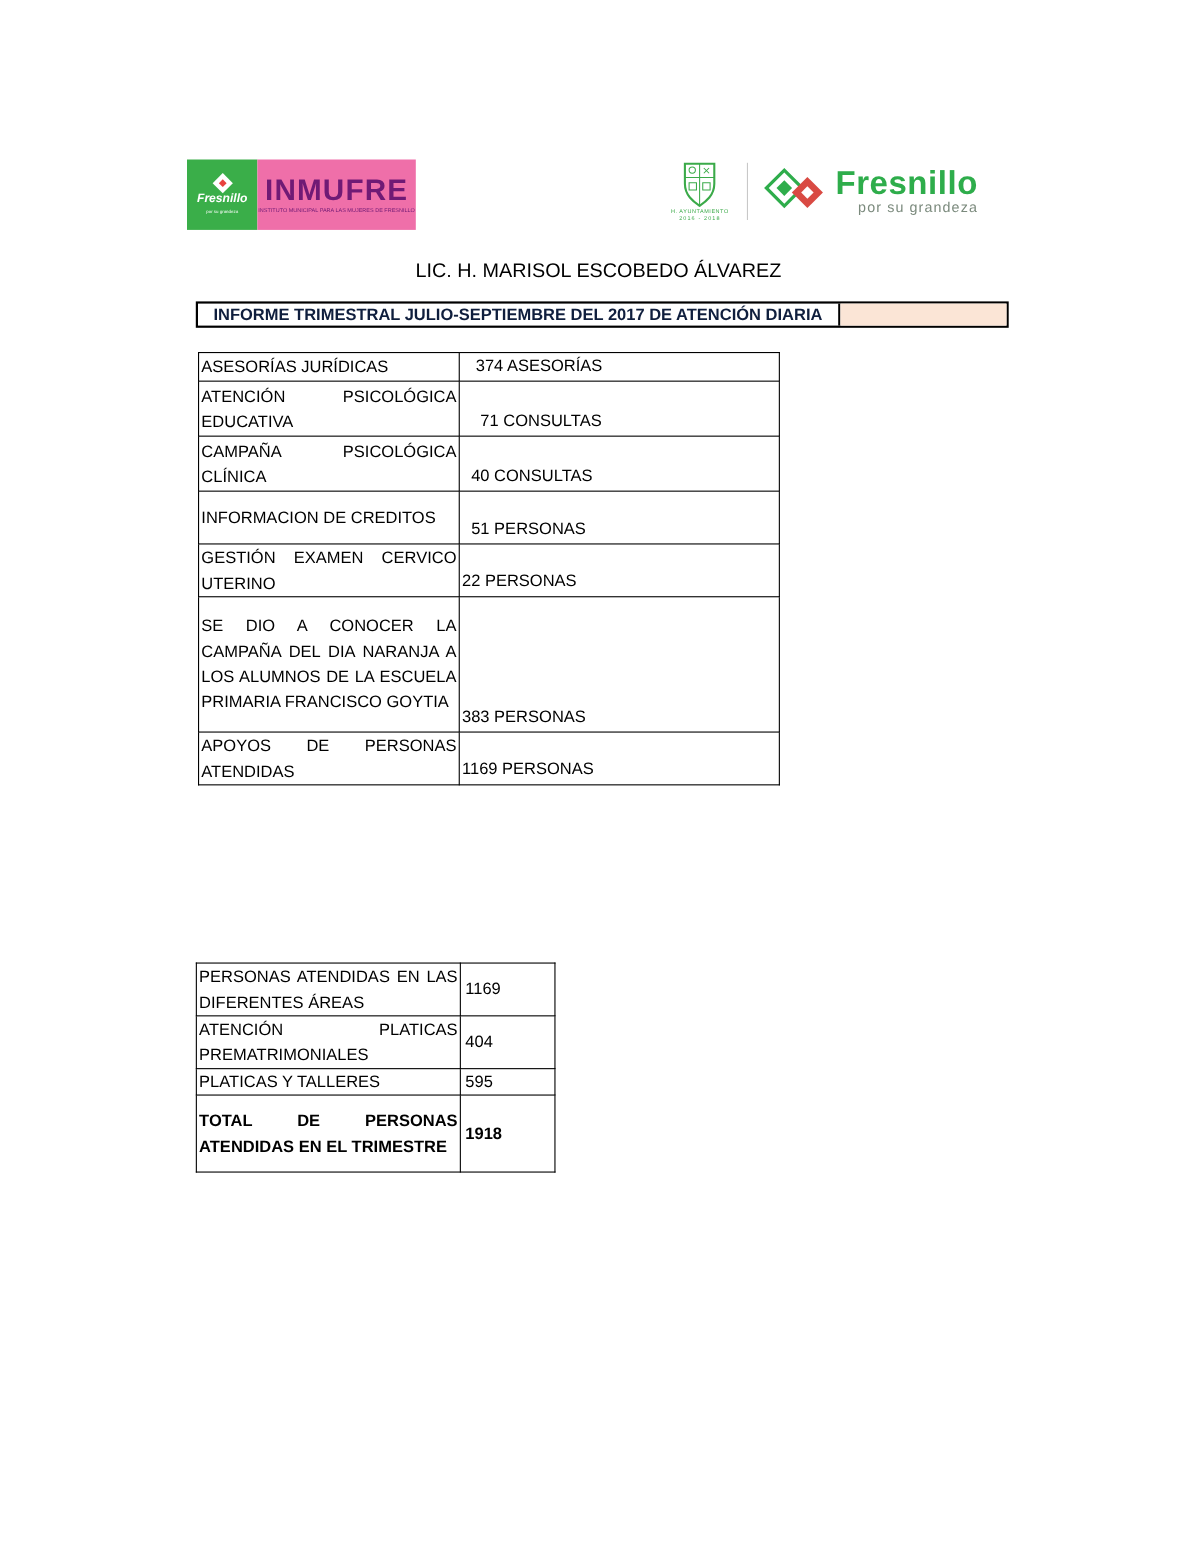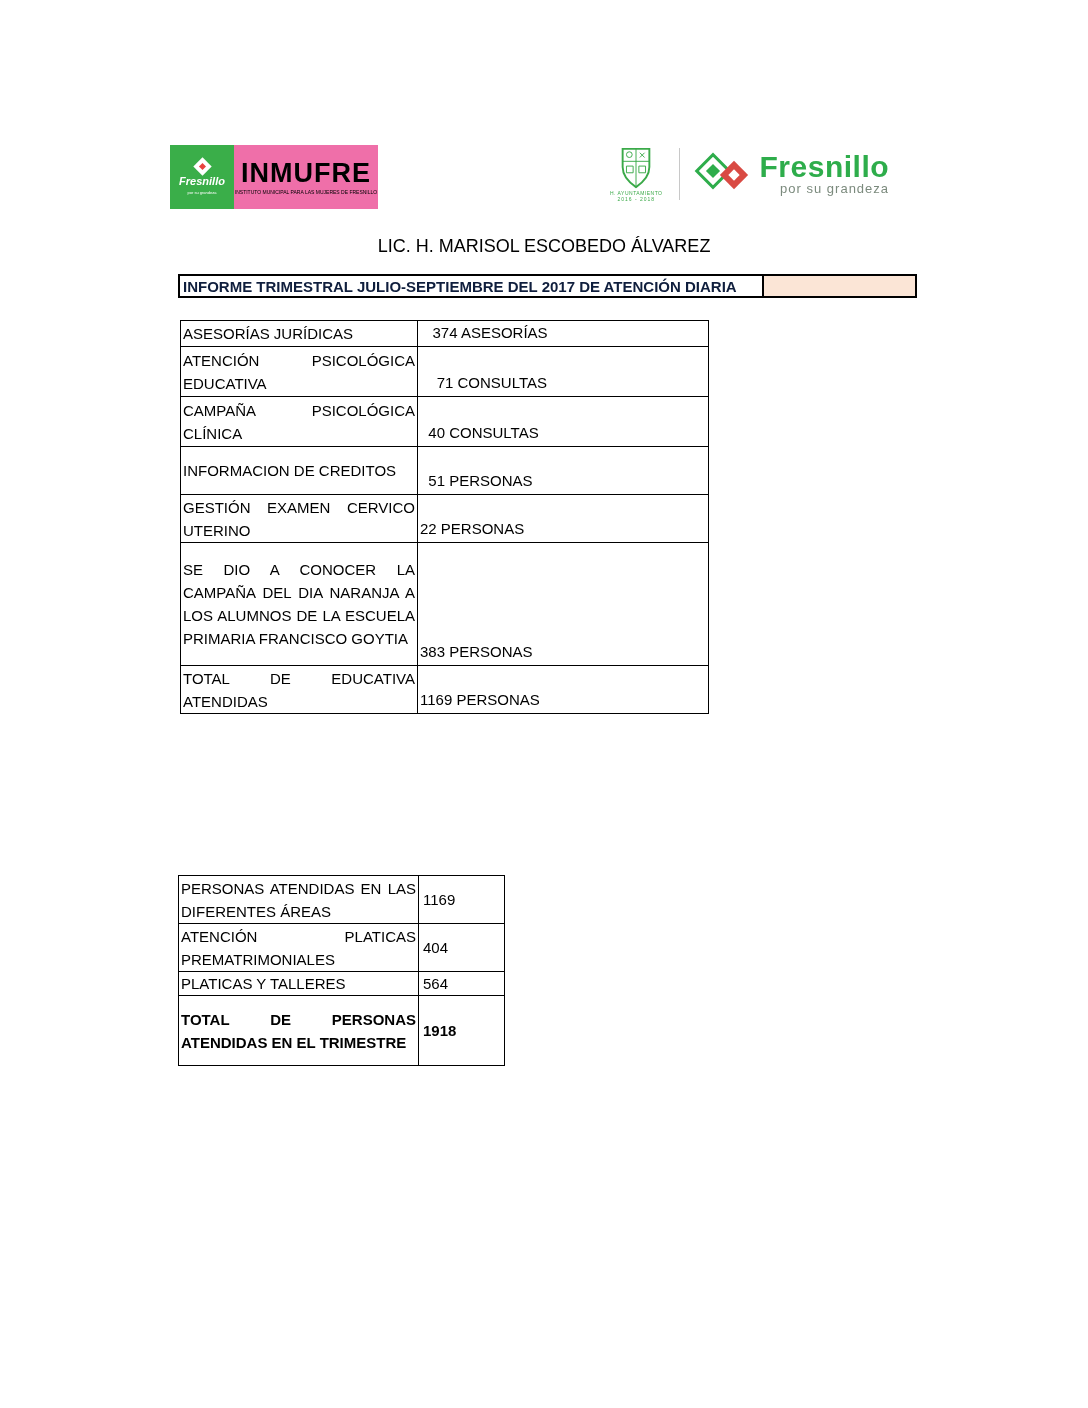--- a/index.html
+++ b/index.html
@@ -9,21 +9,21 @@
     font-family:"Liberation Sans", sans-serif; color:#000; overflow:hidden;
   }
 
   
   .logo-inmufre { position:absolute; left:170px; top:145px; width:208px; height:64px; display:flex; }
   .inm-green { width:64px; background:#3AAE49; color:#fff; display:flex; flex-direction:column; align-items:center; justify-content:center; gap:3px; }
   .inm-diamond { width:13px; height:13px; background:#fff; transform:rotate(45deg); position:relative; }
   .inm-diamond::after { content:""; position:absolute; left:4px; top:4px; width:5px; height:5px; background:#E8423F; }
   .inm-green-brand { font-size:11px; font-weight:bold; font-style:italic; line-height:11px; }
   .inm-green-tag { font-size:4px; line-height:5px; }
-  .inm-pink { flex:1; background:#EF6FA9; color:#000000; display:flex; flex-direction:column; align-items:center; justify-content:center; }
+  .inm-pink { flex:1; background:#EF6FA9; color:#701a75; display:flex; flex-direction:column; align-items:center; justify-content:center; }
   .inm-brand { font-size:27px; font-weight:bold; letter-spacing:1px; line-height:28px; }
   .inm-tag { font-size:5px; line-height:6px; margin-top:2px; white-space:nowrap; }
 
   .logo-right { position:absolute; left:610px; top:141px; height:66px; display:flex; align-items:center; }
   .crest { display:flex; flex-direction:column; align-items:center; color:#3BAA49; }
   .crest svg { width:42px; height:42px; display:block; }
   .crest-l1 { font-size:5px; letter-spacing:.5px; line-height:6px; margin-top:1px; }
   .crest-l2 { font-size:5px; line-height:6px; letter-spacing:1px; }
   .vdiv { width:1px; height:52px; background:#c8c8c8; margin:0 16px; }
   .diamonds { position:relative; width:56px; height:46px; margin-right:8px; }
@@ -33,21 +33,21 @@
   .d-red { left:28px; top:14px; width:20px; height:20px; background:#D94A43; }
   .d-red::after { content:""; position:absolute; left:6px; top:6px; width:8px; height:8px; background:#fff; }
   .fres-word { display:flex; flex-direction:column; align-items:flex-end; }
   .fres-brand { font-size:30px; font-weight:bold; color:#2EAD4B; line-height:30px; letter-spacing:.5px; }
   .fres-tag { font-size:13px; color:#7b8a7d; letter-spacing:1px; line-height:14px; }
 
   
   .author { position:absolute; top:236px; left:0; right:0; text-align:center; font-size:18px; }
   .titlebar { position:absolute; top:274px; left:178px; width:739px; height:24px; display:flex; border:2px solid #000; background:#fff; }
   .titletext { width:584px; border-right:2px solid #000; font-weight:bold; font-size:15px; color:#0f1e3d;
-               display:flex; align-items:center; padding-left:3px; white-space:nowrap; overflow:hidden; }
+               display:flex; align-items:center; padding-left:14px; white-space:nowrap; overflow:hidden; }
   .titlefill { flex:1; }
 
   
   table { border-collapse:collapse; }
   td { border:1.5px solid #000; font-size:15px; line-height:23px; }
   .t1 { position:absolute; top:320px; left:180px; width:529px; }
   .t1 .lbl { width:237px; text-align:justify; padding:0 2px; vertical-align:middle; }
   .t1 .val { padding:0 2px 2px 2px; vertical-align:bottom; white-space:pre-wrap;margin-left:28px; }
   .t1 tr.r1 { height:23px; }
   .t1 tr.r2, .t1 tr.r3 { height:50px; }
@@ -133,39 +133,39 @@
       </tr>
       <tr class="r6">
         <td class="lbl">GESTIÓN EXAMEN CERVICO UTERINO</td>
         <td class="val">22 PERSONAS</td>
       </tr>
       <tr class="r8">
         <td class="lbl">SE DIO A CONOCER LA CAMPAÑA DEL DIA NARANJA A LOS ALUMNOS DE LA ESCUELA PRIMARIA FRANCISCO GOYTIA</td>
         <td class="val">383 PERSONAS</td>
       </tr>
       <tr class="r9">
-        <td class="lbl">TOTAL DE EDUCATIVA ATENDIDAS</td>
+        <td class="lbl">APOYOS DE PERSONAS ATENDIDAS</td>
         <td class="val">1169 PERSONAS</td>
       </tr>
     </tbody>
   </table>
 
   <table class="t2">
     <tbody>
       <tr class="s1">
         <td class="lbl">PERSONAS ATENDIDAS EN LAS DIFERENTES ÁREAS</td>
         <td class="val">1169</td>
       </tr>
       <tr class="s2">
         <td class="lbl">ATENCIÓN PLATICAS PREMATRIMONIALES</td>
         <td class="val">404</td>
       </tr>
       <tr class="s3">
         <td class="lbl">PLATICAS Y TALLERES</td>
-        <td class="val">564</td>
+        <td class="val">595</td>
       </tr>
       <tr class="s4 bold">
         <td class="lbl">TOTAL DE PERSONAS ATENDIDAS EN EL TRIMESTRE</td>
         <td class="val">1918</td>
       </tr>
     </tbody>
   </table>
 
 </div>
 

